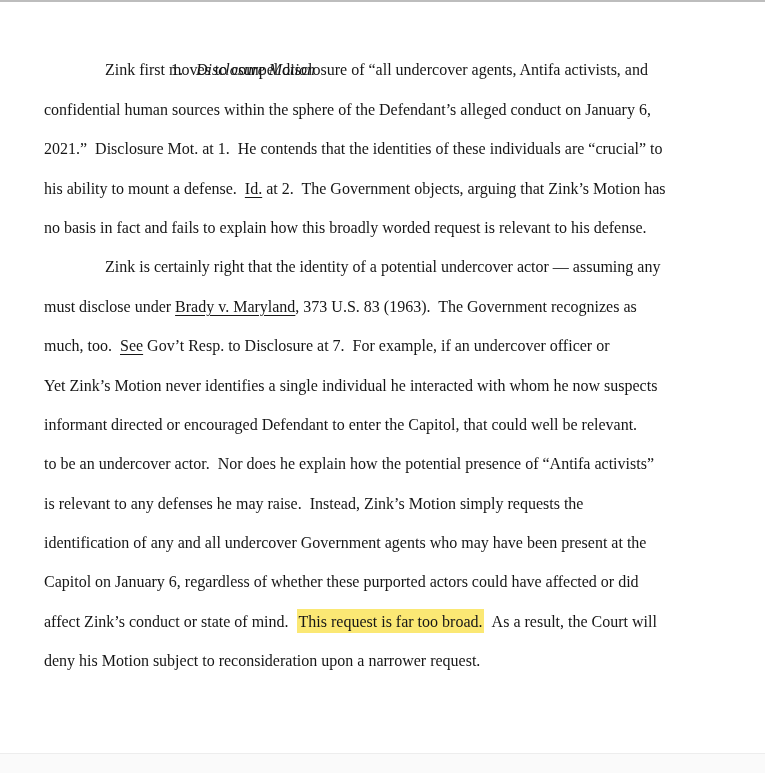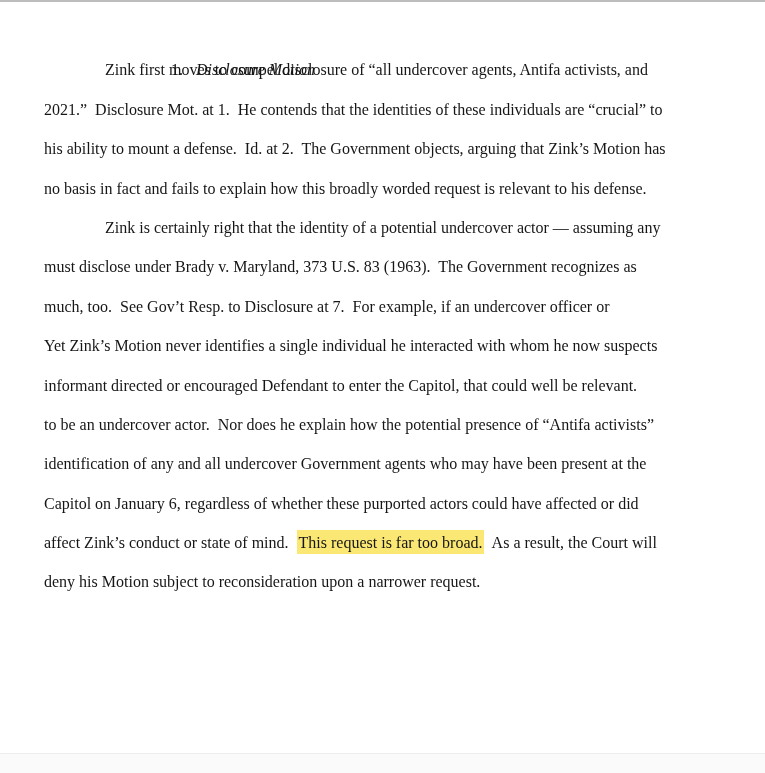--- a/index.html
+++ b/index.html
@@ -43,20 +43,21 @@
     line-height: 39.4px;
     white-space: pre;
   }
   .line.heading-line {
     padding-left: 111px;
   }
   .line.first-line {
     padding-left: 61px;
   }
   .seg-underline {
+    text-decoration: underline;
     text-underline-offset: 3px;
   }
   .seg-italic {
     font-style: italic;
   }
   .seg-highlight {
     background: #fbe874;
     padding: 4px 2px 3px 2px;
   }
   .heading-num {
@@ -67,29 +68,31 @@
 <body>
 
 <div class="top-strip"></div>
 
 <div class="doc">
   <div class="line heading-line">
     <span class="heading-num">1.</span><span class="seg-italic">Disclosure Motion</span>
   </div>
   <div id="doc-body">
       <div class="line first-line"><span>Zink first moves to compel disclosure of “all undercover agents, Antifa activists, and</span></div>
+      <div class="line"><span>confidential human sources within the sphere of the Defendant’s alleged conduct on January 6,</span></div>
       <div class="line"><span>2021.”  Disclosure Mot. at 1.  He contends that the identities of these individuals are “crucial” to</span></div>
       <div class="line"><span>his ability to mount a defense.  </span><span class="seg-underline">Id.</span><span> at 2.  The Government objects, arguing that Zink’s Motion has</span></div>
       <div class="line"><span>no basis in fact and fails to explain how this broadly worded request is relevant to his defense.</span></div>
       <div class="line first-line"><span>Zink is certainly right that the identity of a potential undercover actor — assuming any</span></div>
       <div class="line"><span>must disclose under </span><span class="seg-underline">Brady v. Maryland</span><span>, 373 U.S. 83 (1963).  The Government recognizes as</span></div>
       <div class="line"><span>much, too.  </span><span class="seg-underline">See</span><span> Gov’t Resp. to Disclosure at 7.  For example, if an undercover officer or</span></div>
       <div class="line"><span>Yet Zink’s Motion never identifies a single individual he interacted with whom he now suspects</span></div>
       <div class="line"><span>informant directed or encouraged Defendant to enter the Capitol, that could well be relevant.</span></div>
       <div class="line"><span>to be an undercover actor.  Nor does he explain how the potential presence of “Antifa activists”</span></div>
+      <div class="line"><span>is relevant to any defenses he may raise.  Instead, Zink’s Motion simply requests the</span></div>
       <div class="line"><span>identification of any and all undercover Government agents who may have been present at the</span></div>
       <div class="line"><span>Capitol on January 6, regardless of whether these purported actors could have affected or did</span></div>
       <div class="line"><span>affect Zink’s conduct or state of mind.  </span><span class="seg-highlight">This request is far too broad.</span><span>  As a result, the Court will</span></div>
       <div class="line"><span>deny his Motion subject to reconsideration upon a narrower request.</span></div>
     </div>
 </div>
 
 <div class="bottom-band"></div>
 
 </body></html>

